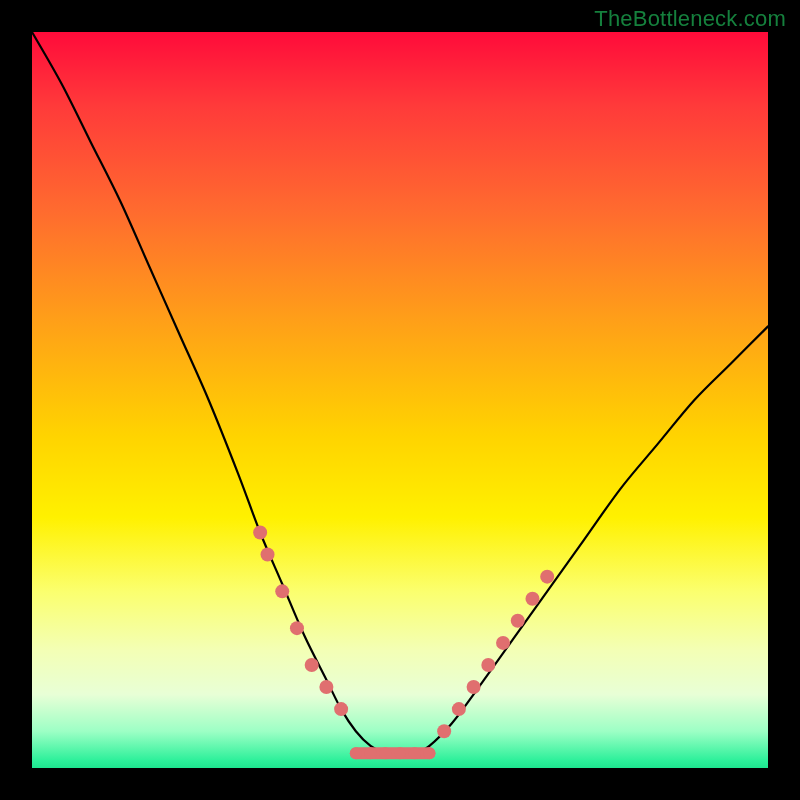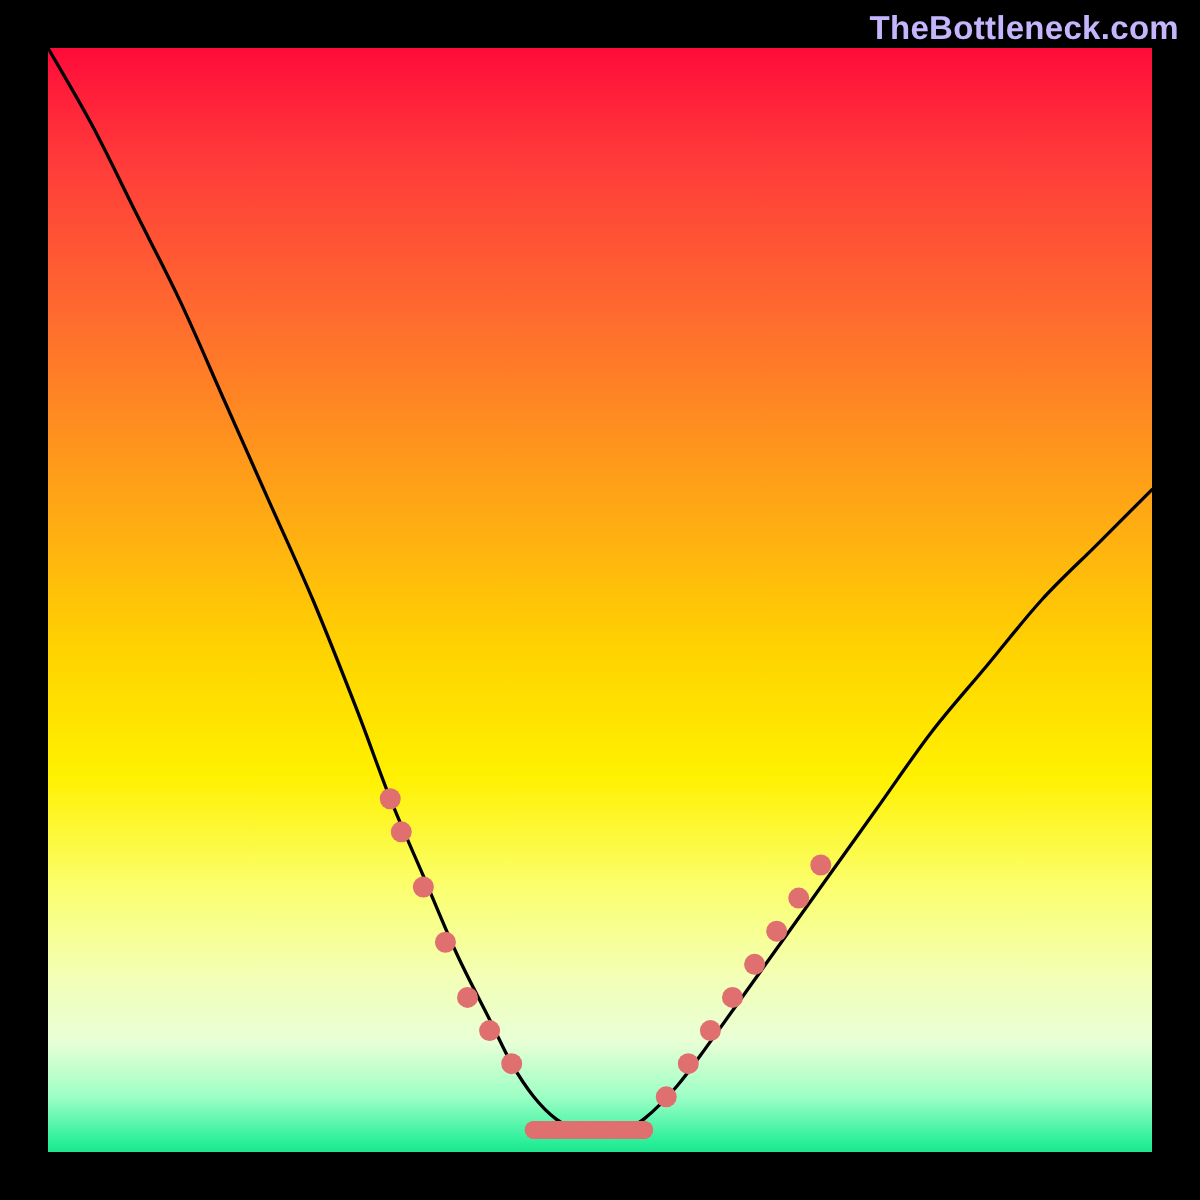--- a/index.html
+++ b/index.html
@@ -29,23 +29,23 @@
       #e8ffd6 90%,
       #9dffc5 95%,
       #2cf09a 99%,
       #1ee58f 100%
     );
   }
   .watermark {
     position: absolute;
     top: 6px;
     right: 14px;
-    color: #c4b5fd;
+    color: #15803d;
     font-size: 22px;
-    font-weight: 700;
+    font-weight: 400;
     letter-spacing: 0.2px;
     user-select: none;
   }
   svg.plot {
     position: absolute;
     left: 0;
     top: 0;
     width: 736px;
     height: 736px;
     overflow: visible;

